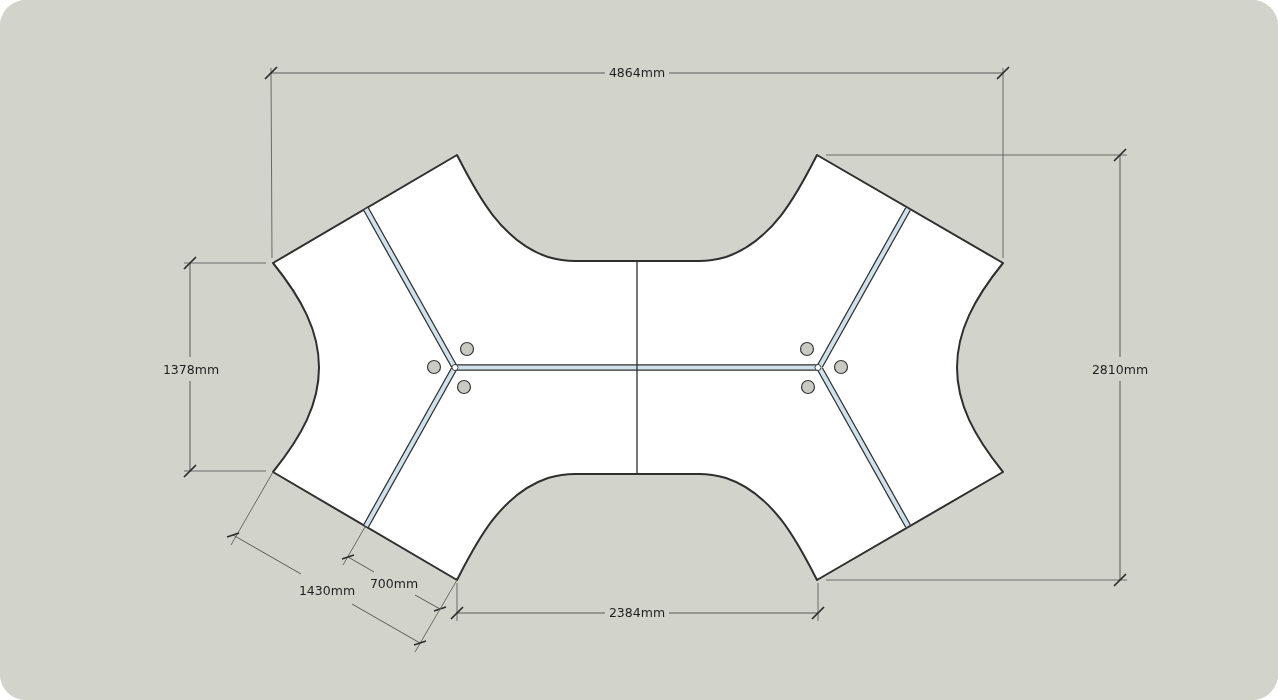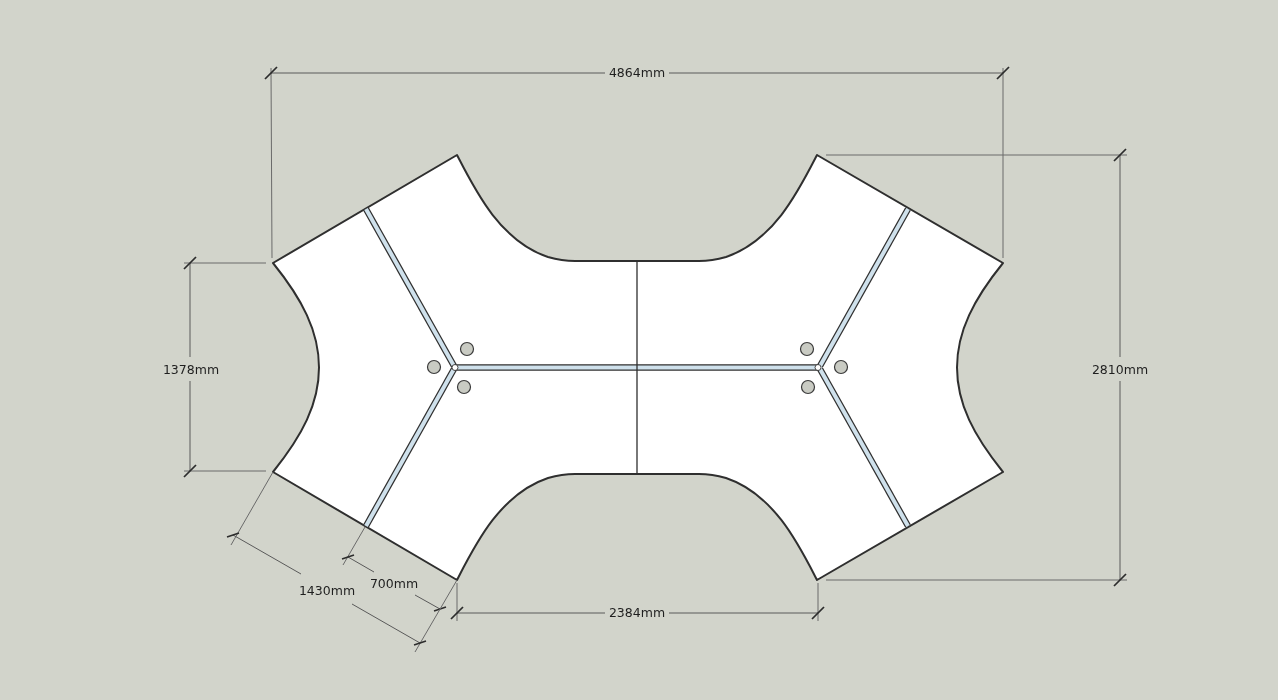--- a/index.html
+++ b/index.html
@@ -1,17 +1,17 @@
 <!DOCTYPE html>
 <html><head>
 <meta charset="utf-8">
 <style>
   html,body{margin:0;padding:0;}
   body{font-family:"DejaVu Sans","Liberation Sans",sans-serif;}
-  .stage{position:relative;width:1278px;height:700px;overflow:hidden;background:#d2d4cb;}
+  .stage{position:relative;width:1278px;height:700px;overflow:hidden;background:#d2d4cb;border-radius:26px;}
   svg{display:block;}
   .desk-outline{fill:#ffffff;stroke:#2f2f2f;stroke-width:2;stroke-linejoin:round;}
   .strip-outer{stroke:#2f2f2f;stroke-width:6.5;fill:none;stroke-linecap:butt;}
   .strip-inner{stroke:#cfe1ec;stroke-width:4;fill:none;stroke-linecap:butt;}
   .center-line{stroke:#2f2f2f;stroke-width:1.3;fill:none;}
   .hub-dot{fill:#ffffff;stroke:#2f2f2f;stroke-width:0.9;}
   .grommet{fill:#c9cbc3;stroke:#3a3a3a;stroke-width:1.2;}
   .dim-line{stroke:#5a5a5a;stroke-width:1;fill:none;}
   .ext-line{stroke:#6a6a6a;stroke-width:1;fill:none;}
   .tick{stroke:#2c2c2c;stroke-width:1.7;fill:none;}

